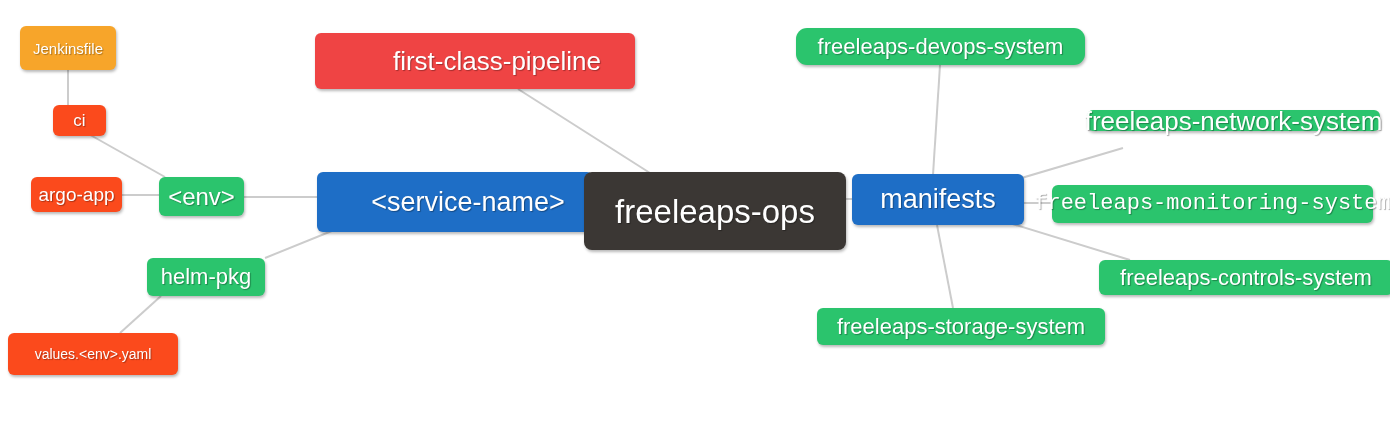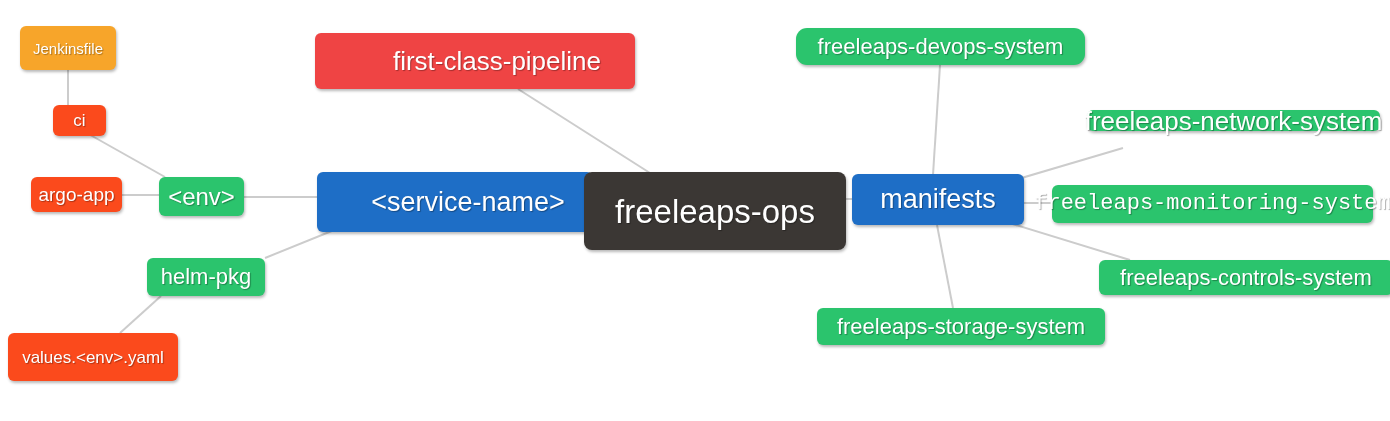--- a/index.html
+++ b/index.html
@@ -24,21 +24,21 @@
     text-shadow: 1px 1px 1px rgba(0,0,0,0.32);
     cursor: pointer;
     line-height: 1;
   }
   
   #n-jenkinsfile          { left: 20px;   top: 26px;  width: 96px;  height: 44px; font-size: 15px; }
   #n-ci                   { left: 53px;   top: 105px; width: 53px;  height: 31px; font-size: 17px; }
   #n-argo-app             { left: 31px;   top: 177px; width: 91px;  height: 35px; font-size: 19px; }
   #n-env                  { left: 159px;  top: 177px; width: 85px;  height: 39px; font-size: 24px; }
   #n-helm-pkg             { left: 147px;  top: 258px; width: 118px; height: 38px; font-size: 22px; }
-  #n-values-yaml          { left: 8px;    top: 333px; width: 170px; height: 48px; font-size: 17px; }
+  #n-values-yaml          { left: 8px;    top: 333px; width: 170px; height: 42px; font-size: 14px; }
   #n-first-class-pipeline { left: 315px;  top: 33px;  width: 276px; height: 56px; font-size: 26px; }
   #n-service-name         { left: 317px;  top: 172px; width: 250px; height: 60px; font-size: 27px; padding-left: 26px; }
   #n-freeleaps-ops        { left: 584px;  top: 172px; width: 262px; height: 78px; font-size: 33px; border-radius: 8px; }
   #n-manifests            { left: 852px;  top: 174px; width: 172px; height: 51px; font-size: 27px; }
   #n-devops-system        { left: 796px;  top: 28px;  width: 289px; height: 37px; font-size: 22px; }
   #n-network-system       { left: 1055px; top: 110px; width: 293px; height: 21px; font-size: 26px; margin-left: 32px; }
   #n-monitoring-system    { left: 1052px; top: 185px; width: 321px; height: 38px; font-size: 22px; }
   #n-controls-system      { left: 1063px; top: 260px; width: 294px; height: 35px; font-size: 22px; }
   #n-storage-system       { left: 817px;  top: 308px; width: 288px; height: 37px; font-size: 22px; }
 </style>

